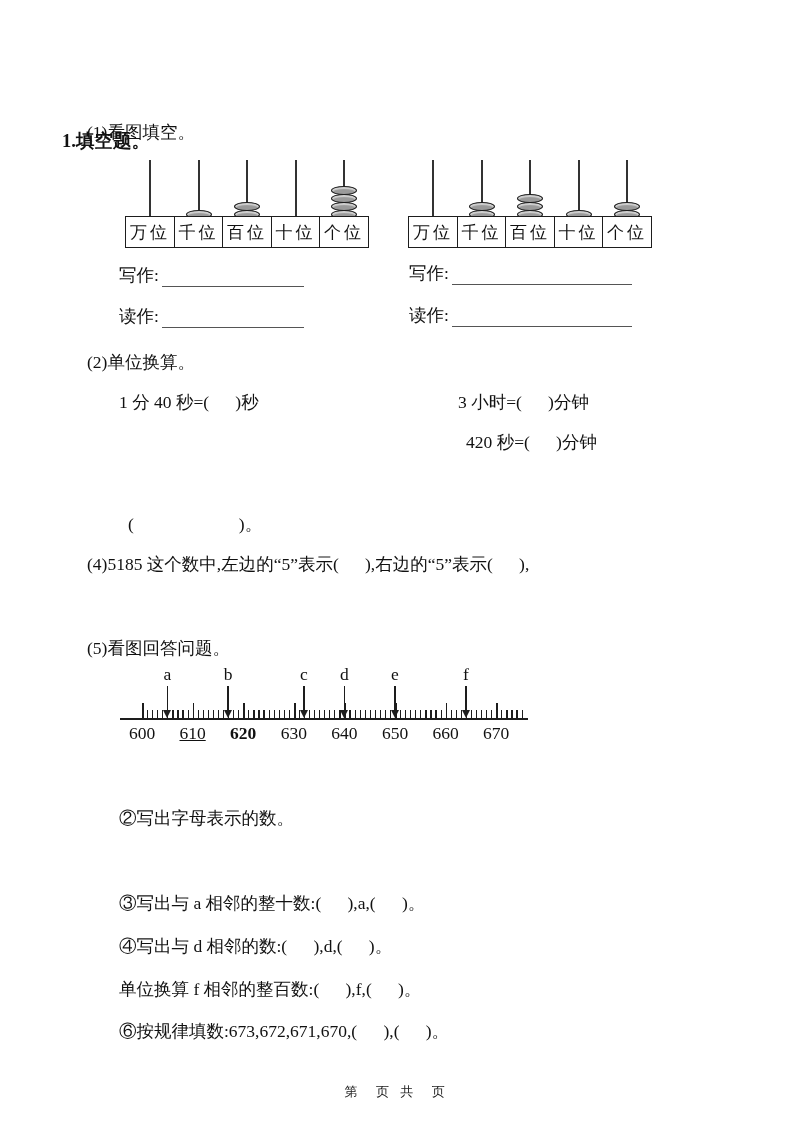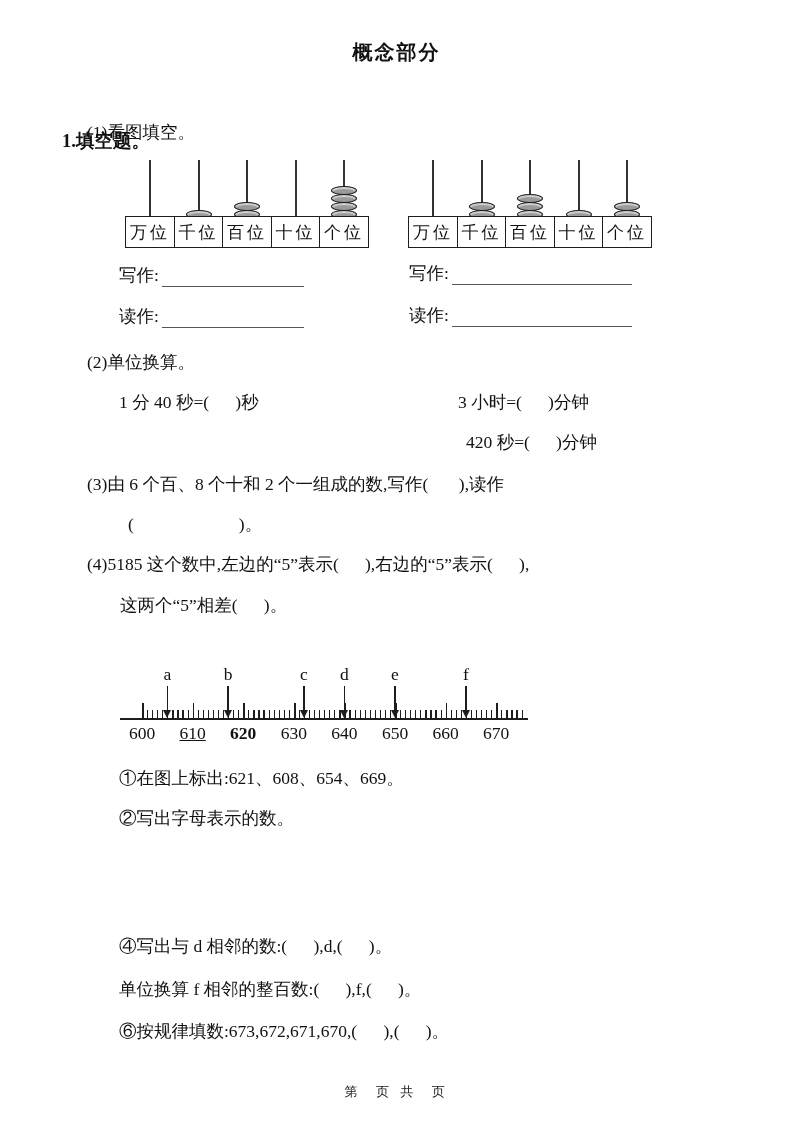--- a/index.html
+++ b/index.html
@@ -36,21 +36,20 @@
   .nl-letter{position:absolute;top:-2px;width:20px;margin-left:-10px;text-align:center;font-size:17.5px;}
   .nl-stem{position:absolute;top:20px;width:1.6px;height:25px;background:#1d1d1d;margin-left:-0.8px;}
   .nl-head{position:absolute;top:44px;width:0;height:0;margin-left:-4px;
            border-left:4px solid transparent;border-right:4px solid transparent;border-top:8px solid #1d1d1d;}
 </style>
 </head>
 <body>
 
 <div class="page">
 
-  <div class="t title" style="top:38px;left:0;">概念部分</div>
 
   <div class="t h1" style="left:62px;top:84px;margin-top:44px;">1.填空题。</div>
 
   <div class="t" style="left:87px;top:120px;">(1)看图填空。</div>
 
   <div class="abacus" style="left:125px;top:160px;">
       <div class="ab-col">
         <div class="rod"></div>
         <div class="ab-cell">万位</div>
       </div>
@@ -124,26 +123,25 @@
   <div class="wr-row" style="left:409px;top:303px;">
     <span>读作:</span>
     <span class="blank" style="width:180px;"></span>
   </div>
 
   <div class="t" style="left:87px;top:350px;">(2)单位换算。</div>
   <div class="t" style="left:119px;top:390px;">1 分 40 秒=(      )秒</div>
   <div class="t" style="left:458px;top:390px;">3 小时=(      )分钟</div>
   <div class="t" style="left:466px;top:430px;">420 秒=(      )分钟</div>
 
-  <div class="t" style="left:87px;top:472px;">(3)由 6 个百、8 个十和 2 个一组成的数,写作(       ),读作</div>
   <div class="t" style="left:128px;top:512px;">(                        )。</div>
 
   <div class="t" style="left:87px;top:552px;">(4)5185 这个数中,左边的“5”表示(      ),右边的“5”表示(      ),</div>
-  <div class="t" style="left:120px;top:593px;">这两个“5”相差(      )。</div>
-
+
+  <div class="t" style="left:87px;top:636px;">(5)看图回答问题。</div>
 
   <div class="nl">
     <div class="nl-base"></div>
   <div class="tick major" style="left: 24px; top: 37px; height: 15px;"></div>
       <div class="tick" style="left: 29.06px; top: 44px; height: 8px;"></div>
       <div class="tick" style="left: 34.12px; top: 44px; height: 8px;"></div>
       <div class="tick" style="left: 39.18px; top: 44px; height: 8px;"></div>
       <div class="tick" style="left: 44.24px; top: 44px; height: 8px;"></div>
       <div class="tick" style="left: 49.3px; top: 44px; height: 8px;"></div>
       <div class="tick" style="left: 54.36px; top: 44px; height: 8px;"></div>
@@ -237,21 +235,21 @@
       <div class="nl-stem" style="left: 226.4px;"></div>
       <div class="nl-head" style="left: 226.4px;"></div>
       <div class="nl-letter" style="left: 277px;">e</div>
       <div class="nl-stem" style="left: 277px;"></div>
       <div class="nl-head" style="left: 277px;"></div>
       <div class="nl-letter" style="left: 347.84px;">f</div>
       <div class="nl-stem" style="left: 347.84px;"></div>
       <div class="nl-head" style="left: 347.84px;"></div>
     </div>
 
-  <div class="t" style="left:119px;top:766px;">①在图上标出:621、608、654、669。</div>
   <div class="t" style="left:119px;top:806px;">②写出字母表示的数。</div>
+  <div class="t" style="left:119px;top:891px;">③写出与 a 相邻的整十数:(      ),a,(      )。</div>
   <div class="t" style="left:119px;top:934px;">④写出与 d 相邻的数:(      ),d,(      )。</div>
   <div class="t" style="left:119px;top:977px;">单位换算 f 相邻的整百数:(      ),f,(      )。</div>
   <div class="t" style="left:119px;top:1019px;">⑥按规律填数:673,672,671,670,(      ),(      )。</div>
 
   <div class="t footer" style="top:1083px;left:0;">第  页 共  页</div>
 
 </div>
 
 </body></html>

